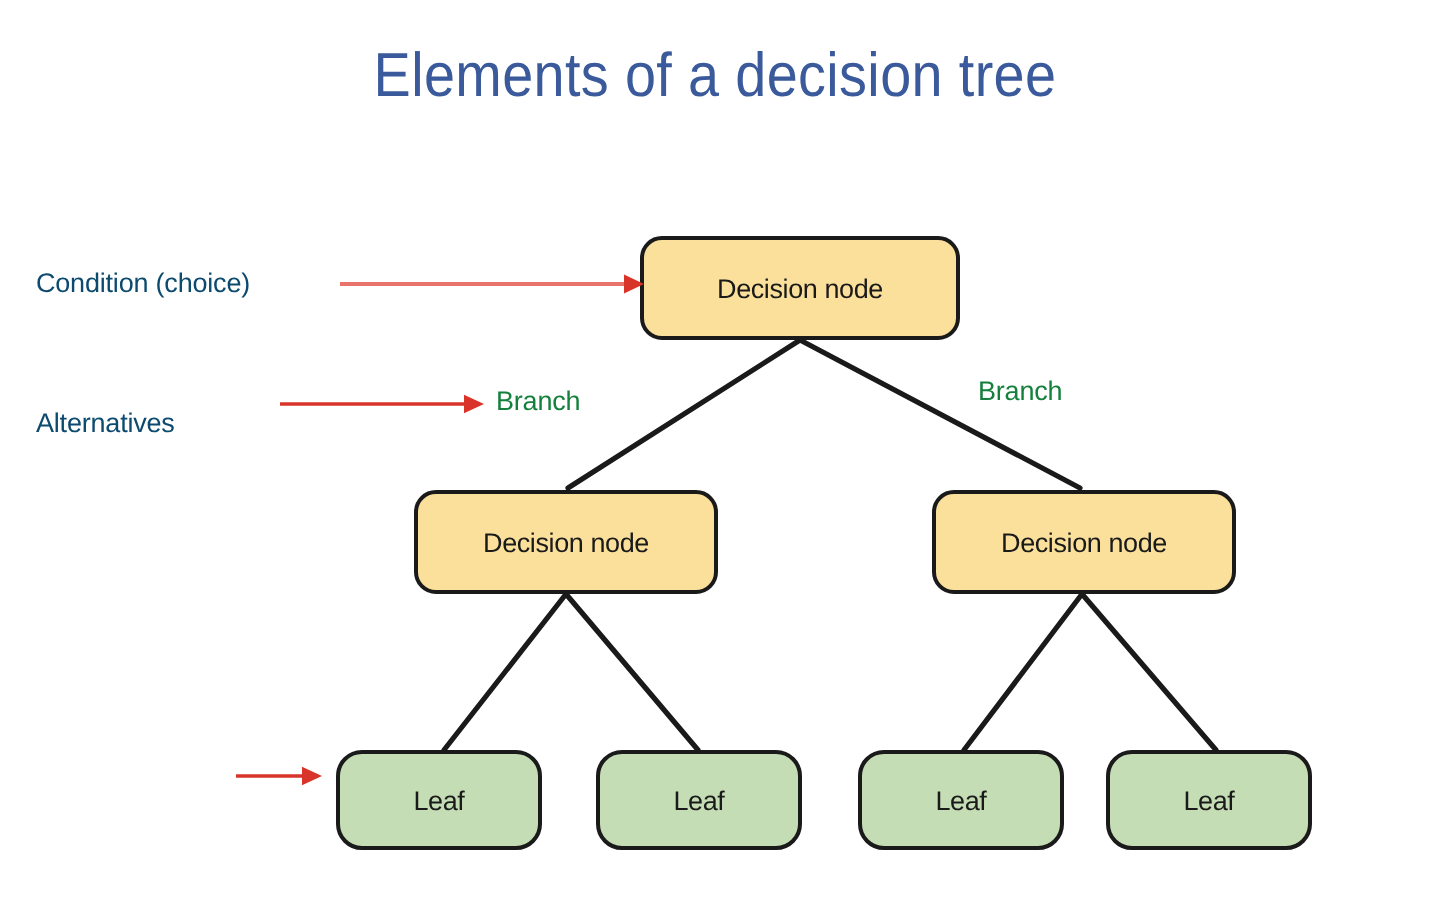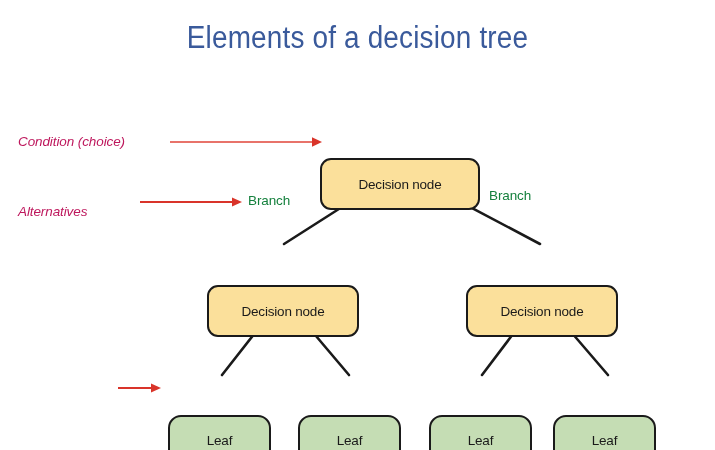--- a/index.html
+++ b/index.html
@@ -55,42 +55,40 @@
     border-radius: 11px;
     display: flex;
     align-items: center;
     justify-content: center;
     color: #1a1a1a;
     font-size: 13.5px;
     font-family: "Liberation Sans Narrow", "Liberation Sans", sans-serif;
     letter-spacing: -0.2px;
     white-space: nowrap;
     z-index: 3;
-    margin-top: 40px;
   }
   .node.decision {
     background: #fbe09b;
   }
   .node.leaf {
     background: #c5ddb4;
     border-radius: 13px;
     text-align: center;
   }
 
   
   .annot {
     position: absolute;
-    color: #be185d;
+    color: #0c4a6e;
     font-size: 13.5px;
     font-family: "Liberation Sans Narrow", "Liberation Sans", sans-serif;
     letter-spacing: -0.1px;
     line-height: 1.35;
     white-space: pre-line;
     z-index: 3;
-    font-style: italic;
   }
 
   
   .branch-label {
     position: absolute;
     color: #15803d;
     font-size: 13.5px;
     font-family: "Liberation Sans Narrow", "Liberation Sans", sans-serif;
     letter-spacing: -0.1px;
     white-space: nowrap;

